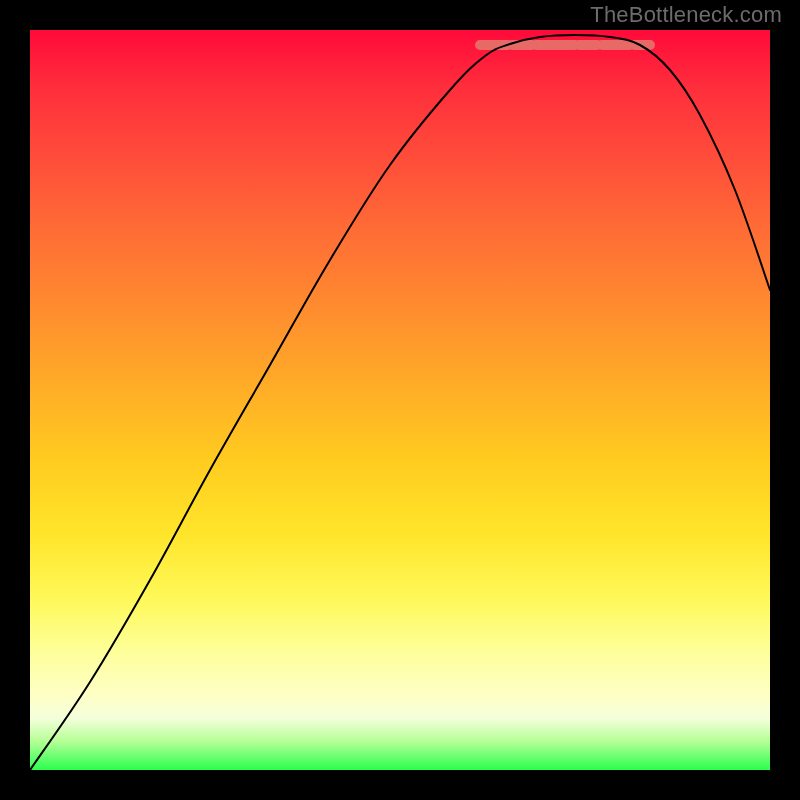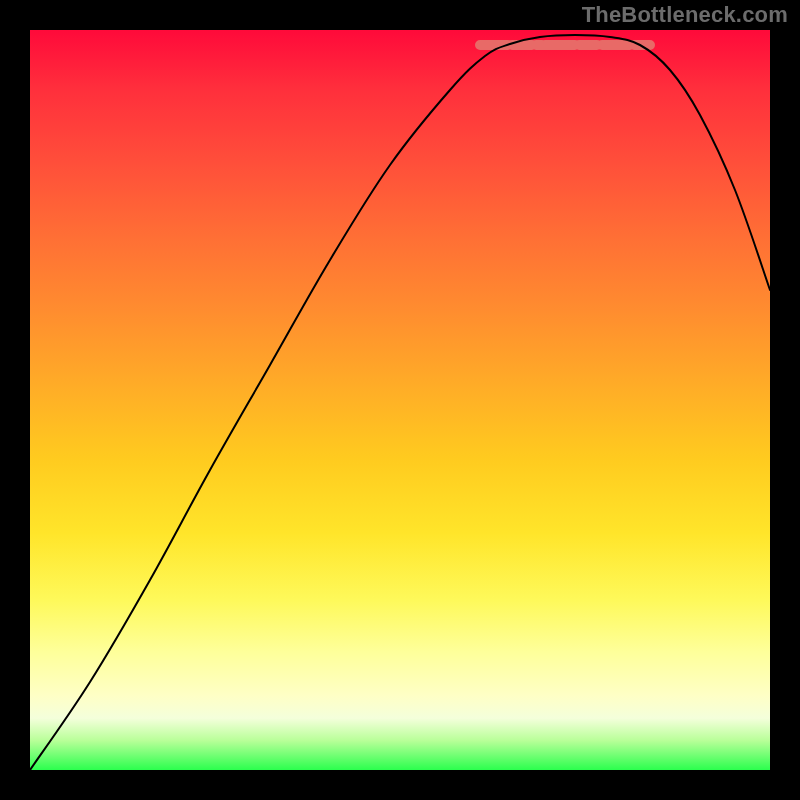--- a/index.html
+++ b/index.html
@@ -12,24 +12,24 @@
   }
   .stage {
     position: relative;
     width: 800px;
     height: 800px;
     background: #000;
   }
   .watermark {
     position: absolute;
     top: 2px;
-    right: 12px;
+    right: 18px;
     font-family: Arial, Helvetica, sans-serif;
     font-size: 22px;
-    font-weight: 700;
+    font-weight: 400;
     color: #6c6c6c;
     letter-spacing: 0.2px;
     z-index: 30;
   }
   .plot-area {
     position: absolute;
     left: 30px;
     top: 30px;
     width: 740px;
     height: 740px;

